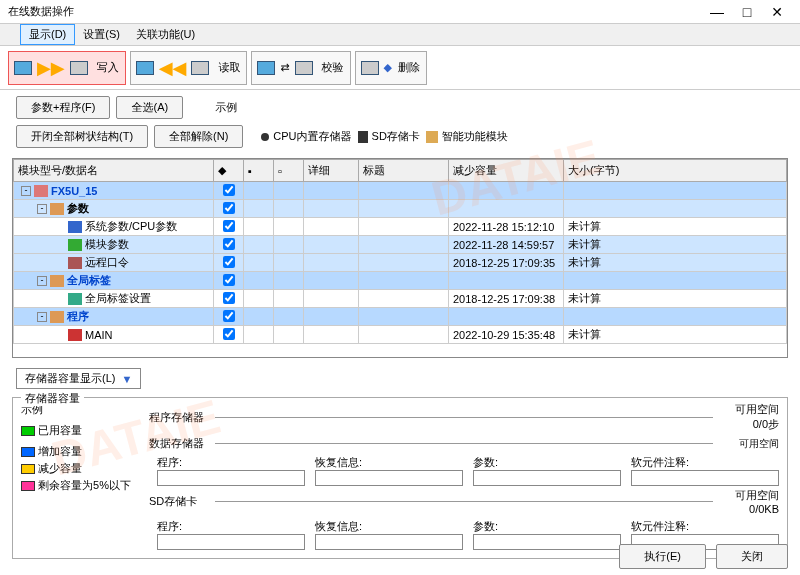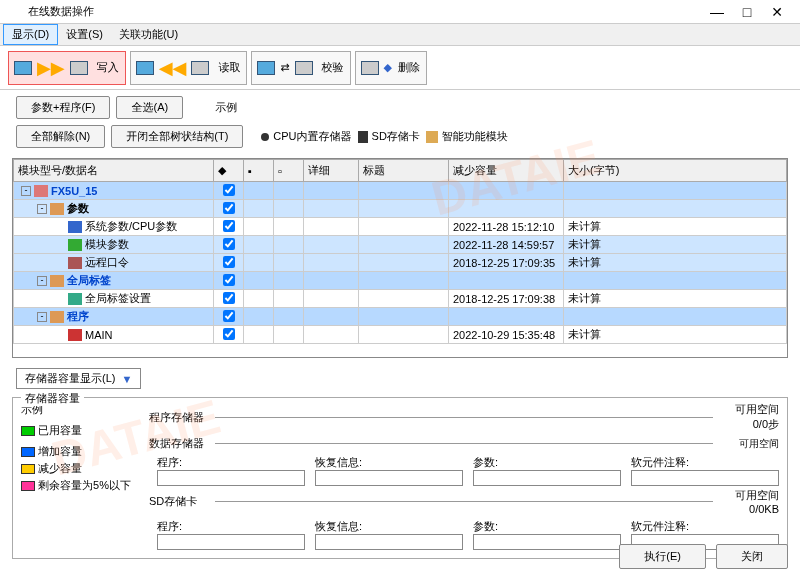--- a/index.html
+++ b/index.html
@@ -1,21 +1,21 @@
 <!DOCTYPE html>
 <html><head>
 <meta charset="utf-8">
 <style>
 * { box-sizing: border-box; margin: 0; padding: 0; font-family: "Microsoft YaHei", sans-serif; font-size: 11px; }
 body { background: #fff; width: 800px; height: 575px; overflow: hidden; position: relative; }
 .watermark { position: absolute; font-size: 48px; color: rgba(255,150,100,0.15); font-weight: bold; transform: rotate(-15deg); pointer-events: none; z-index: 100; }
 .title-bar { height: 24px; display: flex; align-items: center; padding: 0 8px; border-bottom: 1px solid #ccc; }
-.title-bar .title { flex: 1; margin-left: 20px; }
+.title-bar .title { flex: 1; }
 .title-bar .btn { width: 30px; text-align: center; cursor: default; font-size: 14px; }
-.menu-bar { height: 22px; display: flex; align-items: center; padding: 0 3px; background: #f0f0f0; border-bottom: 1px solid #ccc; }
+.menu-bar { height: 22px; display: flex; align-items: center; padding: 0 20px; background: #f0f0f0; border-bottom: 1px solid #ccc; }
 .menu-item { padding: 2px 8px; cursor: default; }
 .menu-item.active { border: 1px solid #3399ff; background: #e0f0ff; }
 .toolbar { height: 44px; display: flex; align-items: center; padding: 4px 8px; gap: 4px; border-bottom: 1px solid #ccc; }
 .tb-group { display: flex; align-items: center; gap: 2px; border: 1px solid #aaa; padding: 2px; background: #f8f8f8; height: 34px; }
 .tb-group.active { background: #ffe0e0; border-color: #e55; }
 .tb-icon { width: 24px; height: 24px; display: inline-flex; align-items: center; justify-content: center; }
 .tb-label { padding: 0 4px; }
 .arrow-r { color: #ffaa00; font-size: 18px; }
 .arrow-l { color: #ffaa00; font-size: 18px; }
 .monitor { width: 18px; height: 14px; background: #5ad; border: 1px solid #357; display: inline-block; }
@@ -114,22 +114,22 @@
   </div>
 </div>
 
 <div class="button-row">
   <span class="btn-std">参数+程序(F)</span>
   <span class="btn-std">全选(A)</span>
   <span style="width:20px"></span>
   <span>示例</span>
 </div>
 <div class="button-row" style="padding-top:0">
+  <span class="btn-std">开闭全部树状结构(T)</span>
   <span class="btn-std">全部解除(N)</span>
-  <span class="btn-std">开闭全部树状结构(T)</span>
   <span style="width:6px"></span>
   <span class="legend-item">
       <span class="dot" style="background:#333"></span>
       <span>CPU内置存储器</span>
     </span>
   <span class="legend-item">
       <span style="width:10px;height:12px;background:#333;display:inline-block"></span>
       <span>SD存储卡</span>
     </span>
   <span class="legend-item">

